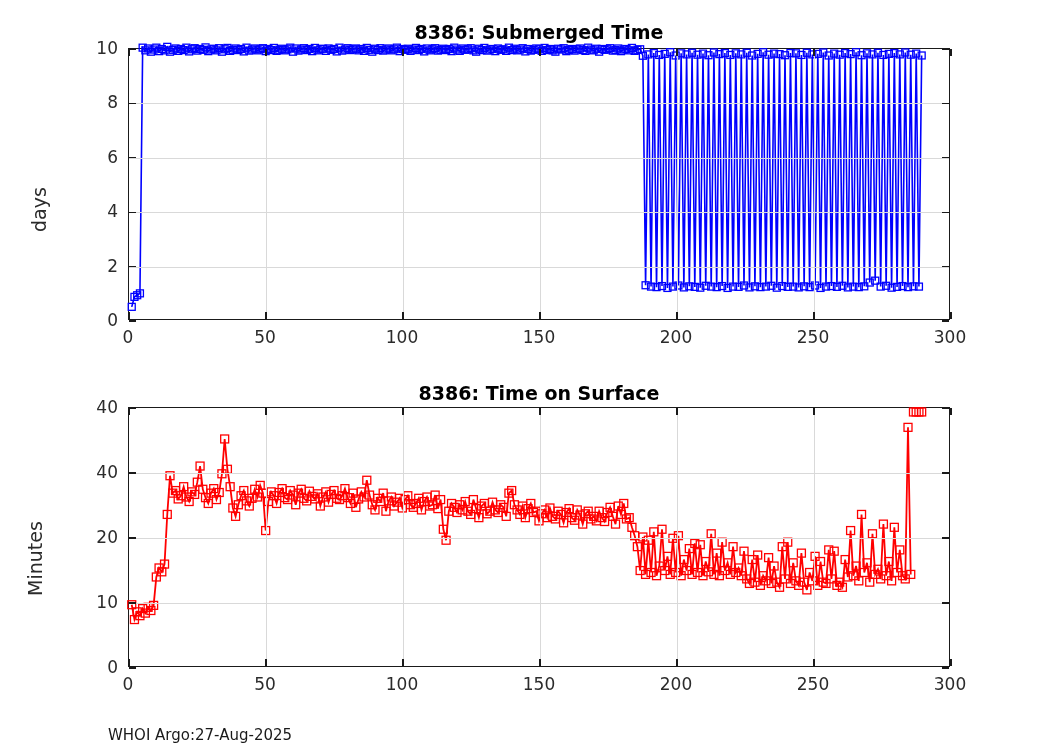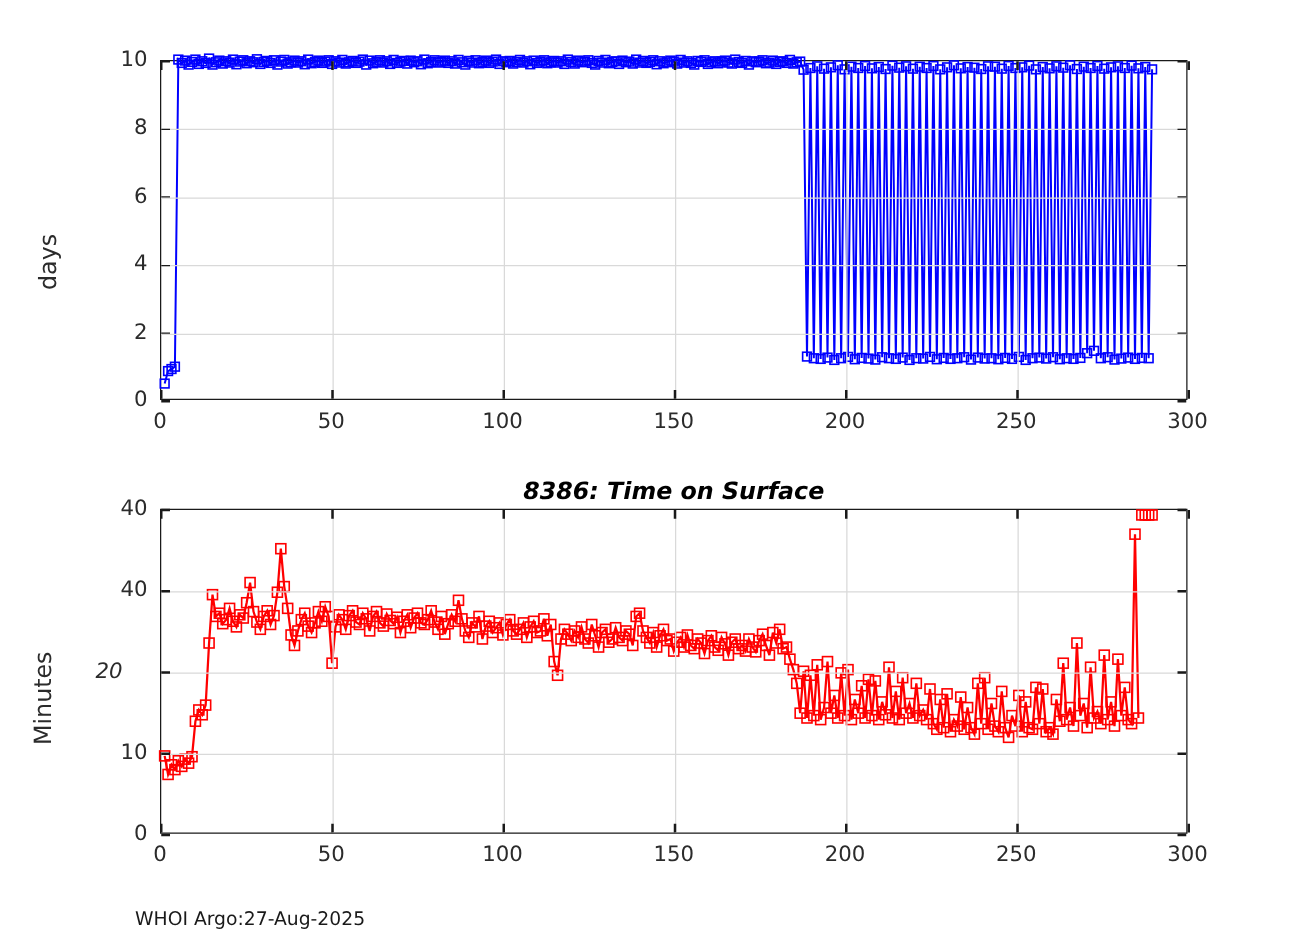--- a/index.html
+++ b/index.html
@@ -33,21 +33,21 @@
     left: 128px;
     width: 822px;
     text-align: center;
     font-size: 19px;
     font-weight: bold;
     color: #000000;
     letter-spacing: 0px;
     font-family: "DejaVu Sans", sans-serif;
   }
   #title-top    { top: 21px; }
-  #title-bottom { top: 22px; font-style: italic; }
+  #title-bottom { top: 22px; }
 
   .axes {
     position: absolute;
     box-sizing: border-box;
     border: 1.3px solid #1a1a1a;
     background: #ffffff;
   }
   #axes-top    { left: 128px; top: 48px;  width: 822px; height: 272px; }
   #axes-bottom { left: 128px; top: 47px;  width: 822px; height: 260px; }
 
@@ -111,20 +111,21 @@
     pointer-events: none;
   }
 </style>
 </head>
 <body>
 
 <div class="figure">
 
   <div class="panel" id="panel-top">
 
+    <div class="plot-title" id="title-top">8386: Submerged Time</div>
 
     <div class="axes" id="axes-top">
       <svg class="series-svg" id="svg-top" viewBox="0 0 822 272" preserveAspectRatio="none">
           <polyline points="2.74,259.76 5.48,249.70 8.22,248.06 10.96,246.16 13.70,-1.36 16.44,1.36 19.18,-0.54 21.92,2.72 24.66,0.54 27.40,-1.36 30.14,2.18 32.88,0.00 35.62,1.36 38.36,-2.18 41.10,2.72 43.84,0.82 46.58,-0.54 49.32,1.90 52.06,0.00 54.80,1.09 57.54,-1.36 60.28,2.45 63.02,0.27 65.76,-0.82 68.50,1.63 71.24,0.00 73.98,0.82 76.72,-1.63 79.46,2.18 82.20,0.54 84.94,-0.27 87.68,1.36 90.42,-0.82 93.16,2.72 95.90,0.27 98.64,-1.09 101.38,1.90 104.12,0.82 106.86,-0.54 109.60,1.09 112.34,0.00 115.08,2.45 117.82,-1.36 120.56,1.63 123.30,0.54 126.04,-0.54 128.78,1.36 131.52,0.27 134.26,-0.82 137.00,2.18 139.74,0.00 142.48,1.09 145.22,-1.09 147.96,1.90 150.70,0.82 153.44,-0.27 156.18,1.36 158.92,0.27 161.66,-1.36 164.40,2.72 167.14,-0.54 169.88,1.63 172.62,0.54 175.36,-0.82 178.10,1.09 180.84,0.00 183.58,2.18 186.32,-1.09 189.06,1.36 191.80,0.27 194.54,-0.27 197.28,1.90 200.02,-0.54 202.76,0.82 205.50,0.00 208.24,2.45 210.98,-1.36 213.72,1.63 216.46,0.54 219.20,-0.82 221.94,1.09 224.68,0.27 227.42,-0.54 230.16,1.36 232.90,0.00 235.64,1.90 238.38,-1.09 241.12,0.82 243.86,2.72 246.60,-0.27 249.34,1.09 252.08,-0.82 254.82,1.63 257.56,0.54 260.30,-0.54 263.04,1.36 265.78,0.27 268.52,-1.36 271.26,2.18 274.00,0.00 276.74,0.82 279.48,-0.27 282.22,1.90 284.96,0.54 287.70,-1.09 290.44,1.09 293.18,0.00 295.92,2.45 298.66,-0.54 301.40,1.36 304.14,0.27 306.88,-0.82 309.62,1.63 312.36,0.82 315.10,-0.27 317.84,1.09 320.58,0.00 323.32,2.18 326.06,-1.36 328.80,0.54 331.54,1.90 334.28,-0.54 337.02,0.82 339.76,0.27 342.50,-0.82 345.24,1.36 347.98,2.72 350.72,-0.27 353.46,1.09 356.20,-1.09 358.94,1.63 361.68,0.54 364.42,0.00 367.16,2.18 369.90,-0.54 372.64,0.82 375.38,0.27 378.12,1.90 380.86,-1.36 383.60,1.09 386.34,-0.27 389.08,1.36 391.82,0.54 394.56,-0.82 397.30,2.45 400.04,0.00 402.78,1.63 405.52,0.82 408.26,-0.54 411.00,0.27 413.74,1.90 416.48,-1.09 419.22,1.09 421.96,0.00 424.70,1.36 427.44,2.72 430.18,-0.27 432.92,0.54 435.66,-0.82 438.40,2.18 441.14,0.82 443.88,0.00 446.62,1.63 449.36,0.27 452.10,-0.54 454.84,1.09 457.58,1.90 460.32,-1.36 463.06,0.54 465.80,1.36 468.54,-0.27 471.28,2.72 474.02,0.00 476.76,0.82 479.50,0.27 482.24,-0.82 484.98,1.63 487.72,1.09 490.46,-0.54 493.20,2.18 495.94,0.54 498.68,0.00 501.42,1.36 504.16,-1.09 506.90,1.90 509.64,0.82 512.38,0.27 515.12,6.80 517.86,238.00 520.60,5.44 523.34,239.36 526.08,4.08 528.82,239.90 531.56,5.98 534.30,238.82 537.04,4.90 539.78,240.72 542.52,3.26 545.26,239.36 548.00,6.53 550.74,238.27 553.48,4.35 556.22,240.18 558.96,5.44 561.70,239.09 564.44,3.81 567.18,239.63 569.92,5.71 572.66,240.45 575.40,4.62 578.14,238.54 580.88,6.26 583.62,239.36 586.36,3.54 589.10,239.90 591.84,5.17 594.58,238.82 597.32,4.08 600.06,240.72 602.80,5.98 605.54,239.36 608.28,4.35 611.02,239.63 613.76,5.44 616.50,238.27 619.24,3.81 621.98,240.18 624.72,6.53 627.46,239.09 630.20,4.90 632.94,239.90 635.68,3.26 638.42,239.36 641.16,5.71 643.90,238.54 646.64,4.62 649.38,240.45 652.12,5.17 654.86,238.82 657.60,6.26 660.34,239.63 663.08,4.08 665.82,239.36 668.56,4.35 671.30,240.18 674.04,5.98 676.78,239.09 679.52,3.81 682.26,239.90 685.00,5.44 687.74,238.27 690.48,4.90 693.22,240.72 695.96,3.54 698.70,239.36 701.44,6.53 704.18,238.82 706.92,4.62 709.66,239.63 712.40,5.71 715.14,238.54 717.88,4.08 720.62,240.18 723.36,5.17 726.10,239.36 728.84,3.26 731.58,239.90 734.32,6.26 737.06,239.09 739.80,4.35 742.54,235.28 745.28,5.44 748.02,233.38 750.76,3.81 753.50,239.36 756.24,5.98 758.98,238.54 761.72,4.90 764.46,240.45 767.20,4.08 769.94,239.63 772.68,5.44 775.42,238.82 778.16,3.54 780.90,239.90 783.64,5.71 786.38,239.09 789.12,4.62 791.86,239.36 794.60,6.53" fill="none" stroke="#0000ff" stroke-width="1.6" stroke-linejoin="miter"></polyline>
           <g>
             <rect x="-0.76" y="256.26" width="7" height="7" fill="none" stroke="#0000ff" stroke-width="1.3"></rect>
             <rect x="1.98" y="246.20" width="7" height="7" fill="none" stroke="#0000ff" stroke-width="1.3"></rect>
             <rect x="4.72" y="244.56" width="7" height="7" fill="none" stroke="#0000ff" stroke-width="1.3"></rect>
             <rect x="7.46" y="242.66" width="7" height="7" fill="none" stroke="#0000ff" stroke-width="1.3"></rect>
             <rect x="10.20" y="-4.86" width="7" height="7" fill="none" stroke="#0000ff" stroke-width="1.3"></rect>
@@ -799,21 +800,21 @@
         <div class="tick tick-x" style="left: 684.35px;"></div>
         <div class="tick tick-x-t" style="left: 684.35px;"></div>
         <div class="tick tick-x" style="left: 821.35px;"></div>
         <div class="tick tick-x-t" style="left: 821.35px;"></div>
       </div>
 
     <div class="axis-label ylabel" id="ylabel-bottom" style="left: 24px; top: 236px;">Minutes</div>
 
   <div class="ticklabel ticklabel-y" style="right: 932px; top: 307px;">0</div>
       <div class="ticklabel ticklabel-y" style="right: 932px; top: 242px;">10</div>
-      <div class="ticklabel ticklabel-y" style="right: 952px; top: 177px; font-style: italic;">20</div>
+      <div class="ticklabel ticklabel-y" style="right: 932px; top: 177px;">20</div>
       <div class="ticklabel ticklabel-y" style="right: 932px; top: 112px;">40</div>
       <div class="ticklabel ticklabel-y" style="right: 932px; top: 47px;">40</div>
       <div class="ticklabel ticklabel-x" style="left: 128px; top: 314px;">0</div>
       <div class="ticklabel ticklabel-x" style="left: 265px; top: 314px;">50</div>
       <div class="ticklabel ticklabel-x" style="left: 402px; top: 314px;">100</div>
       <div class="ticklabel ticklabel-x" style="left: 539px; top: 314px;">150</div>
       <div class="ticklabel ticklabel-x" style="left: 676px; top: 314px;">200</div>
       <div class="ticklabel ticklabel-x" style="left: 813px; top: 314px;">250</div>
       <div class="ticklabel ticklabel-x" style="left: 950px; top: 314px;">300</div>
     </div>

